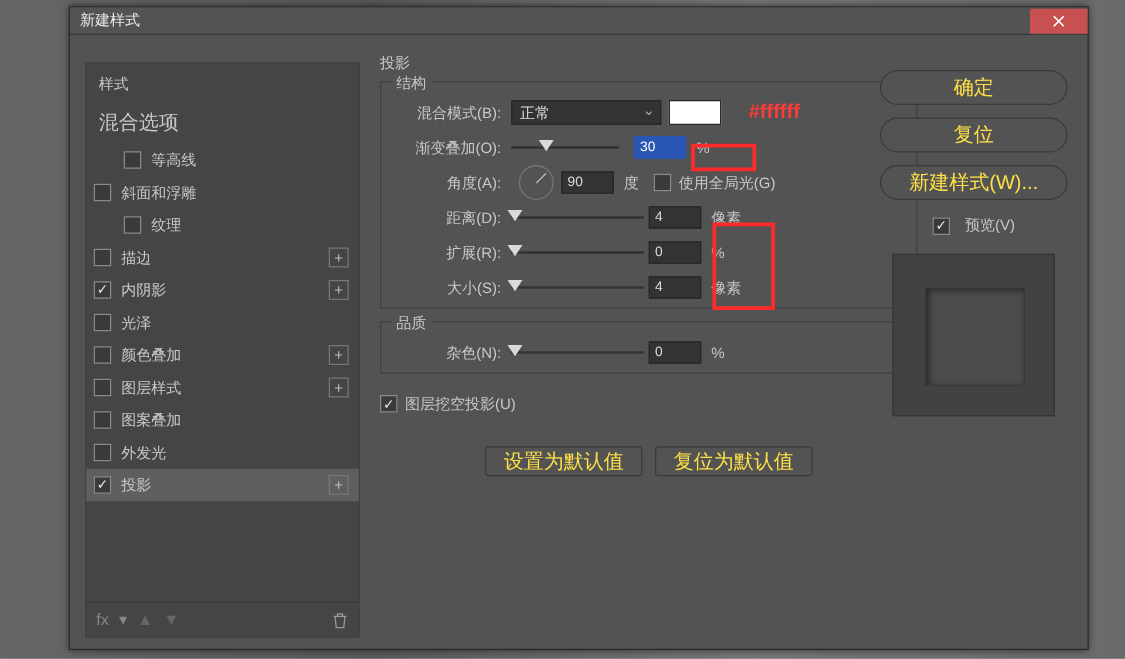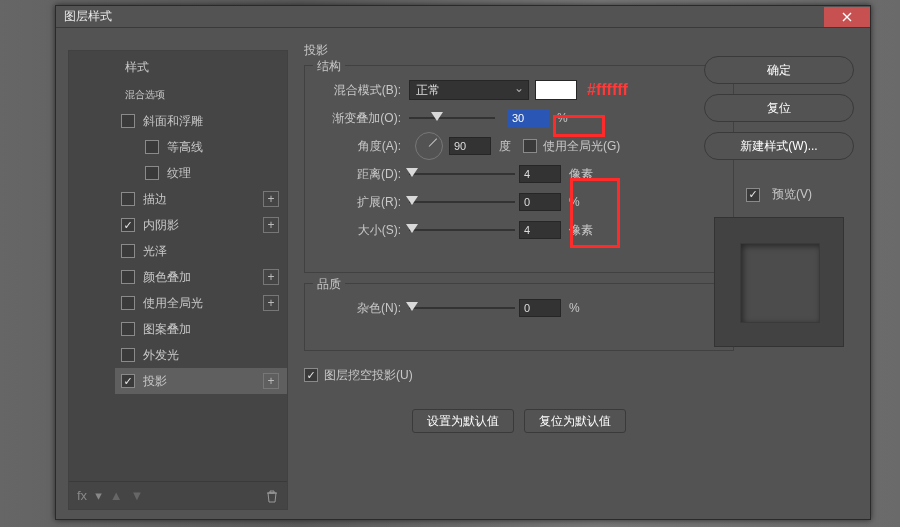--- a/index.html
+++ b/index.html
@@ -16,99 +16,99 @@
   }
   .titlebar .title { color:#e8e8e8; font-size:12px; padding-left:8px; }
   .closebtn {
     margin-left:auto; width:46px; height:20px; background:#c75050;
     display:flex; align-items:center; justify-content:center; cursor:pointer;
   }
   .closebtn svg { width:10px; height:10px; }
   .body { position:relative; height: calc(100% - 22px); padding: 12px; }
   .panel-border { border:1px solid #414141; }
   
-  .left { position:absolute; left:12px; top:22px; width:220px; height:460px; background:#454545;padding-left:46px; }
+  .left { position:absolute; left:12px; top:22px; width:220px; height:460px; background:#454545; }
   .left .hdr { color:#c8c8c8; font-size:12px; padding:8px 10px 6px; }
-  .left .sub { color:#c8c8c8; font-size:10px; padding:6px 10px; }
+  .left .sub { color:#c8c8c8; font-size:16px; padding:6px 10px; }
   .left .row {
     display:flex; align-items:center; height:26px; padding:0 6px; color:#c8c8c8;
     font-size:12px; position:relative;
   }
   .left .row.indent { padding-left:30px; }
   .left .row .cb { width:14px; height:14px; border:1px solid #8a8a8a; margin-right:8px; display:flex; align-items:center; justify-content:center; background:#3a3a3a;}
   .left .row .cb.checked::after { content:"✓"; color:#e8e8e8; font-size:11px; line-height:1; }
   .left .row.sel { background:#5f5f5f; }
   .left .row .plus { position:absolute; right:8px; width:16px; height:16px; border:1px solid #777; display:flex; align-items:center; justify-content:center; color:#bbb; font-size:12px; }
   .left .footer { position:absolute; bottom:0; left:0; right:0; height:28px; border-top:1px solid #3a3a3a; display:flex; align-items:center; padding:0 8px; color:#888; font-size:13px; gap:8px;}
   .left .footer .spacer{flex:1;}
   .left .footer .trash { width:14px; height:14px; }
   
   .mid { position:absolute; left:248px; top:14px; width:430px; color:#c8c8c8; font-size:12px; }
   .mid .section-title { margin-bottom:6px; }
-  .fieldset { border:1px solid #414141; padding:10px 12px 28px; margin-bottom:10px; position:relative; }
+  .fieldset { border:1px solid #414141; padding:10px 12px 2px; margin-bottom:10px; position:relative; }
   .fieldset > .legend { position:absolute; top:-8px; left:8px; background:#535353; padding:0 4px; font-size:12px; }
   .frow { display:flex; align-items:center; height:28px; }
   .frow .lbl { width:92px; text-align:right; padding-right:8px; color:#c8c8c8; }
   .select { width:120px; height:20px; background:#333; border:1px solid #262626; color:#ddd; padding:0 6px; display:flex; align-items:center; position:relative;}
   .select::after { content:"⌄"; position:absolute; right:4px; top:0; color:#aaa; font-size:12px;}
   .swatch { width:42px; height:20px; background:#fff; border:1px solid #262626; margin-left:6px; }
-  .annot { color:#ff3a3a; font-size:16px; font-weight:600; margin-left:10px; }
+  .annot { color:#ff3a3a; font-size:16px; font-weight:600; margin-left:22px; }
   .slider { position:relative; width:86px; height:14px; }
   .slider .track { position:absolute; left:0; right:0; top:6px; height:2px; background:#333; }
   .slider .thumb { position:absolute; top:1px; width:0; height:0; border-left:6px solid transparent; border-right:6px solid transparent; border-top:9px solid #d9d9d9; }
   .numbox { width:42px; height:18px; background:#333; border:1px solid #262626; color:#ddd; padding:0 4px; display:flex; align-items:center; font-size:11px; }
   .numbox.sel { background:#2a56b6; color:#fff; border:1px solid #2a56b6; }
   .unit { margin-left:8px; color:#c8c8c8; }
   .angle { width:28px; height:28px; border:1px solid #777; border-radius:50%; position:relative; margin:0 6px; }
   .angle::after { content:""; position:absolute; left:50%; top:50%; width:11px; height:1px; background:#c8c8c8; transform-origin:left center; transform:rotate(-45deg);}
   .chk { width:14px; height:14px; border:1px solid #8a8a8a; margin-right:6px; display:inline-flex; align-items:center; justify-content:center; background:#3a3a3a;}
   .chk.checked::after{content:"✓"; color:#e8e8e8; font-size:11px;}
   .btn {
     height:24px; background:#535353; border:1px solid #3a3a3a; border-radius:14px;
-    color:#ffffff; font-size:12px; display:flex; align-items:center; justify-content:center; cursor:pointer;
+    color:#fde047; font-size:16px; display:flex; align-items:center; justify-content:center; cursor:pointer;
     padding: 0 14px;
   }
   .btnrow { display:flex; gap:10px; justify-content:center; margin-top:20px;}
   
   .right { position:absolute; right:16px; top:28px; width:150px; display:flex; flex-direction:column; gap:10px; align-items:stretch; }
   .right .btn { width:100%; border-radius:16px; height:28px; }
-  .preview-row { display:flex; align-items:center; justify-content:center; gap:6px; color:#c8c8c8; font-size:12px; margin-top:16px;}
+  .preview-row { display:flex; align-items:center; justify-content:center; gap:6px; color:#c8c8c8; font-size:12px; margin-top:2px;}
   .preview-box { width:130px; height:130px; background:#424242; border:1px solid #333; margin:4px auto 0; position:relative; }
   .preview-box .inner { position:absolute; left:25px; top:25px; width:80px; height:80px; background:#4c4c4c; box-shadow: inset 2px 2px 6px rgba(0,0,0,.5); border:1px solid #3a3a3a;}
   .redbox { border:3px solid #ff2b2b; position:absolute; pointer-events:none; }
   .contour { width:28px; height:20px; background:linear-gradient(135deg,#fff 49%,#000 51%); border:1px solid #262626; display:inline-block;}
   .contour-dd { width:12px; height:20px; background:#333; border:1px solid #262626; border-left:none; display:inline-flex; align-items:center; justify-content:center; color:#aaa; font-size:10px;}
 </style>
 </head>
 <body>
 <div class="backdrop"></div>
 
 <div class="window">
   <div class="titlebar">
-    <span class="title">图层样式</span>
+    <span class="title">新建样式</span>
     <div class="closebtn">
       <svg viewBox="0 0 10 10">
           <path d="M1 1 L9 9 M9 1 L1 9" stroke="#fff" stroke-width="1.4"></path>
         </svg>
     </div>
   </div>
 
   <div class="body">
 
     <div class="left panel-border">
       <div class="hdr">样式</div>
       <div class="sub">混合选项</div>
 
+      <div class="row indent">
+        <span class="cb"></span>
+        <span>等高线</span>
+      </div>
       <div class="row">
         <span class="cb"></span>
         <span>斜面和浮雕</span>
-      </div>
-      <div class="row indent">
-        <span class="cb"></span>
-        <span>等高线</span>
       </div>
       <div class="row indent">
         <span class="cb"></span>
         <span>纹理</span>
       </div>
       <div class="row">
         <span class="cb"></span>
         <span>描边</span>
         <span class="plus">+</span>
       </div>
@@ -121,21 +121,21 @@
         <span class="cb"></span>
         <span>光泽</span>
       </div>
       <div class="row">
         <span class="cb"></span>
         <span>颜色叠加</span>
         <span class="plus">+</span>
       </div>
       <div class="row">
         <span class="cb"></span>
-        <span>使用全局光</span>
+        <span>图层样式</span>
         <span class="plus">+</span>
       </div>
       <div class="row">
         <span class="cb"></span>
         <span>图案叠加</span>
       </div>
       <div class="row">
         <span class="cb"></span>
         <span>外发光</span>
       </div>

